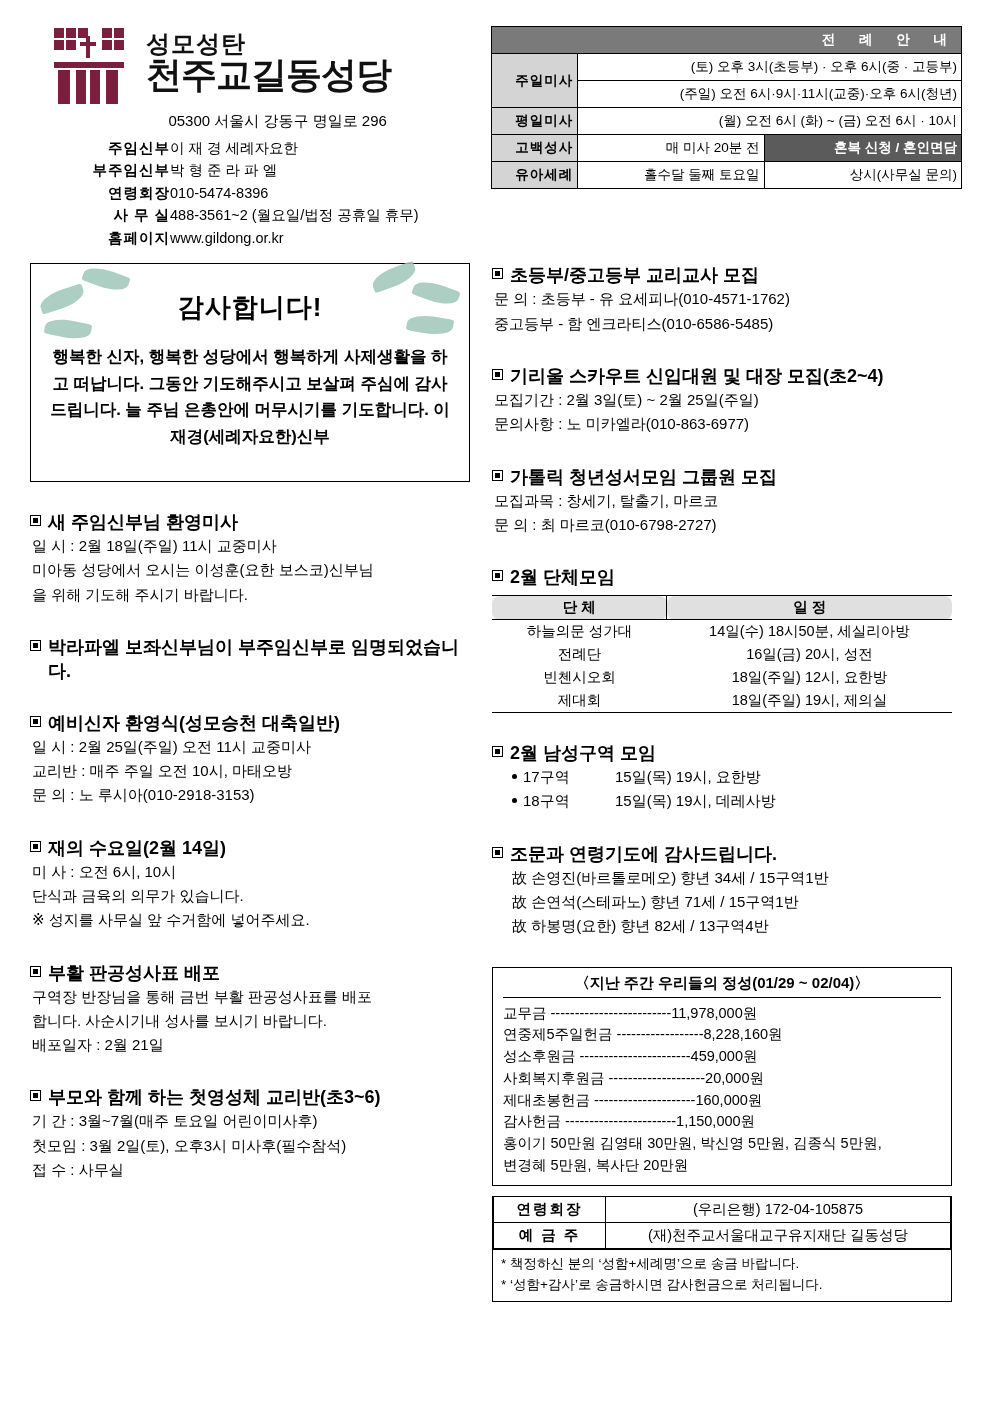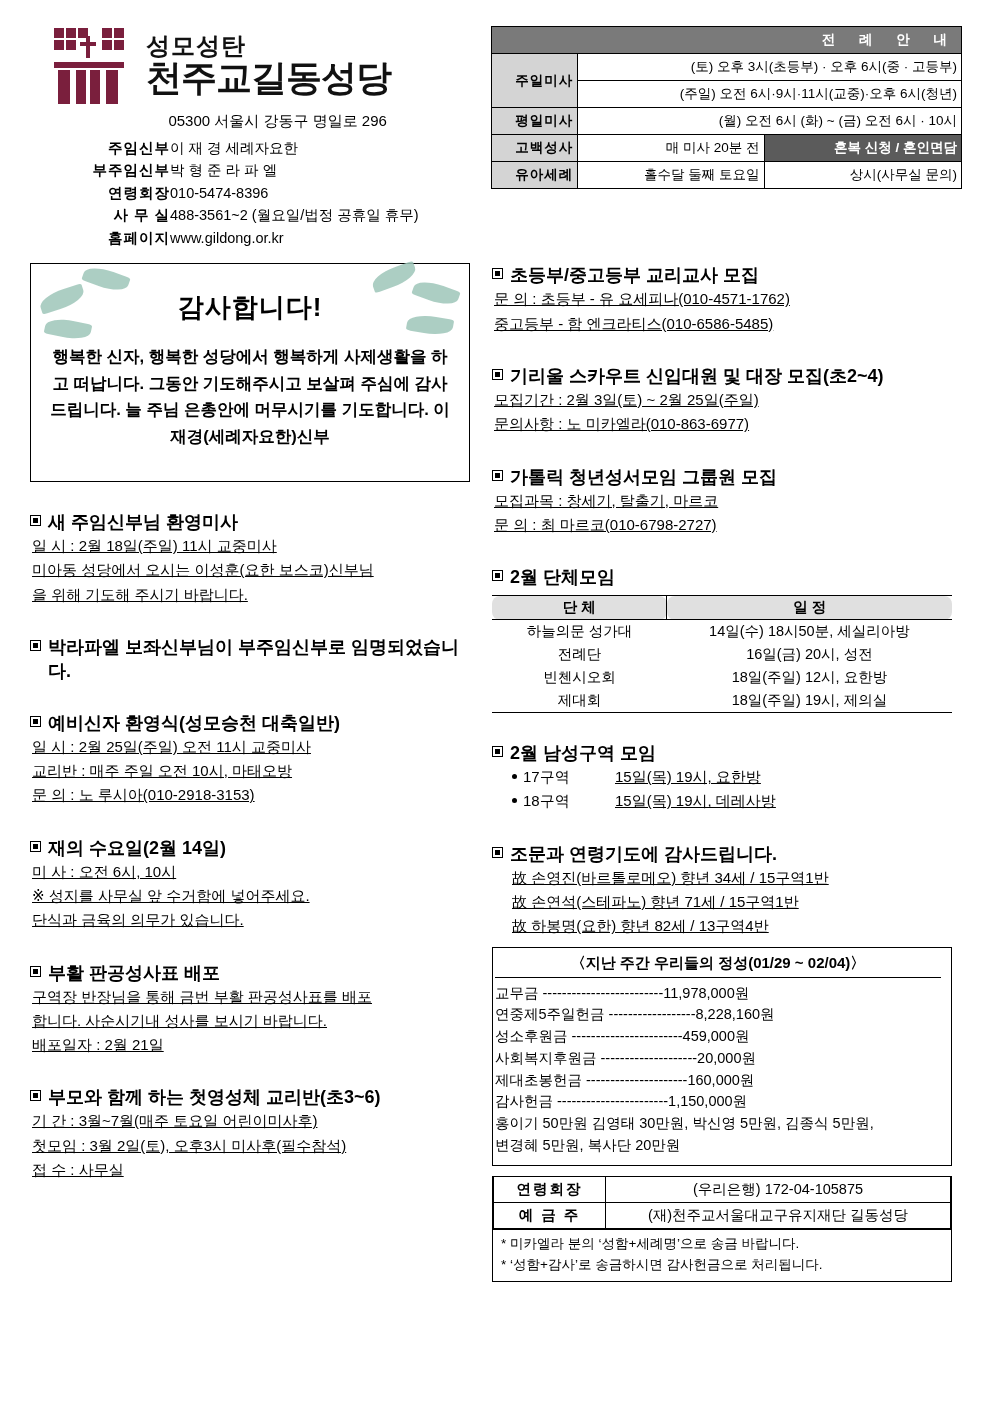--- a/index.html
+++ b/index.html
@@ -13,21 +13,21 @@
     position: relative;
   }
   .page { width: 992px; height: 1403px; padding: 26px 30px 10px 30px; position: relative; }
 
   
   .header { display: flex; align-items: flex-start; }
   .header-left { width: 460px; padding-left: 22px; }
   .logo-row { display: flex; align-items: center; gap: 14px; }
   .logo-mark { width: 80px; height: 78px; position: relative; }
   .logo-mark .blk { position:absolute; background:#7a1f3d; }
-  .parish-names { line-height: 1.0; }
+  .parish-names { line-height: 1.0; font-family: Liberation Mono, monospace; }
   .parish-sub { font-size: 24px; font-weight: bold; letter-spacing: 1px; color:#111; }
   .parish-main { font-size: 36px; font-weight: bold; letter-spacing: -1px; color:#111; margin-top:2px; }
   .addr { text-align: center; font-size: 15px; margin-top: 8px; margin-left: 20px; }
   .contact { margin-top: 6px; font-size: 14.5px; line-height: 1.55; margin-left: 6px; }
   .contact .row { display: flex; }
   .contact .lbl { width: 112px; font-weight: bold; letter-spacing: 1px; text-align: right; }
   .contact .val { }
 
   
   .mass-table { width: 478px; border: 1.6px solid #000; border-collapse: collapse; margin-left: 8px; }
@@ -44,33 +44,33 @@
   
   .thanks-box { border: 1.4px solid #000; padding: 10px 14px 32px 14px; position: relative; }
   .thanks-title { text-align:center; font-size: 26px; font-weight: bold; letter-spacing: 1px; position: relative; z-index:2; padding: 16px 0 8px 0;}
   .leaf { position:absolute; width: 46px; height: 18px; background: #9ec6b8; border-radius: 60% 10% 60% 10%; opacity: .85; }
   .thanks-text { margin-top: 10px; font-size: 16.5px; line-height: 1.6; font-weight: bold; text-align: center; }
 
   .item { margin-top: 28px; }
   .item-head { font-size: 18px; font-weight: bold; display: flex; align-items: flex-start; gap: 7px; }
   .sq { display:inline-block; width: 11px; height: 11px; border: 1.5px solid #000; position: relative; top: 5px; flex: none; }
   .sq::after { content:""; position:absolute; inset: 2px; background:#000; }
-  .line { font-size: 15px; line-height: 1.62; margin-left: 2px; text-decoration: underline; }
+  .line { font-size: 15px; line-height: 1.62; margin-left: 2px; }
   .line.ind { margin-left: 20px; }
 
   
   .grp-table { width: 100%; border-collapse: collapse; margin-top: 6px; }
   .grp-table th, .grp-table td { border-top: 1.2px solid #000; border-bottom: 1.2px solid #000; padding: 2px 4px; font-size: 14.5px; text-align: center; border-radius: 8px; }
   .grp-table th { background: #e0e0e0; font-weight: bold; }
   .grp-table .sep { border-left: 1.2px solid #000; }
 
   .bul { display:inline-block; width:5px; height:5px; background:#000; border-radius:50%; position:relative; top:-3px; margin-right:6px; }
 
   
-  .off-box { border: 1.4px solid #000; margin-top: 8px; padding: 6px 10px 8px 2px; }
+  .off-box { border: 1.4px solid #000; margin-top: 28px; padding: 6px 10px 8px 10px; }
   .off-title { text-align: center; font-size: 15px; font-weight: bold; border-bottom: 1.2px solid #000; padding-bottom: 4px; margin-bottom: 5px; }
   .off-row { font-size: 14.5px; line-height: 1.5; white-space: pre; font-family: "Liberation Sans", sans-serif; }
   .off-note { font-size: 14.5px; line-height: 1.5; }
 
   
   .acct { border: 1.4px solid #000; border-top: none; margin-top: 10px; }
   .acct-tbl { width: 100%; border-collapse: collapse; }
   .acct-tbl td { border: 1.2px solid #000; padding: 3px 6px; font-size: 14.5px; }
   .acct-lbl { width: 112px; text-align: center; font-weight: bold; letter-spacing: 2px; }
   .acct-val { text-align: center; }
@@ -203,22 +203,22 @@
         <div class="line">교리반 : 매주 주일 오전 10시, 마태오방</div>
         <div class="line">문  의 : 노 루시아(010-2918-3153)</div>
       </div>
 
       <div class="item">
         <div class="item-head">
             <span class="sq"></span>
             <span>재의 수요일(2월 14일)</span>
           </div>
         <div class="line">미  사 : 오전 6시, 10시</div>
+        <div class="line">단식과 금육의 의무가 있습니다.</div>
         <div class="line">※ 성지를 사무실 앞 수거함에 넣어주세요.</div>
-        <div class="line">단식과 금육의 의무가 있습니다.</div>
       </div>
 
       <div class="item">
         <div class="item-head">
             <span class="sq"></span>
             <span>부활 판공성사표 배포</span>
           </div>
         <div class="line">구역장 반장님을 통해 금번 부활 판공성사표를 배포</div>
         <div class="line">합니다.  사순시기내 성사를 보시기 바랍니다.</div>
         <div class="line">배포일자 : 2월 21일</div>
@@ -333,20 +333,20 @@
             <td class="acct-lbl">연령회장</td>
             <td class="acct-val">(우리은행) 172-04-105875</td>
           </tr>
           <tr>
             <td class="acct-lbl">예 금 주</td>
             <td class="acct-val">(재)천주교서울대교구유지재단 길동성당</td>
           </tr>
         </tbody>
           </table>
         <div class="acct-notes">
-          <div>* 미카엘라 분의 ‘성함+세례명’으로 송금 바랍니다.</div>
+          <div>* 책정하신 분의 ‘성함+세례명’으로 송금 바랍니다.</div>
           <div>* ‘성함+감사’로 송금하시면 감사헌금으로 처리됩니다.</div>
         </div>
       </div>
 
     </div>
   </div>
 </div>
 
 </body></html>

